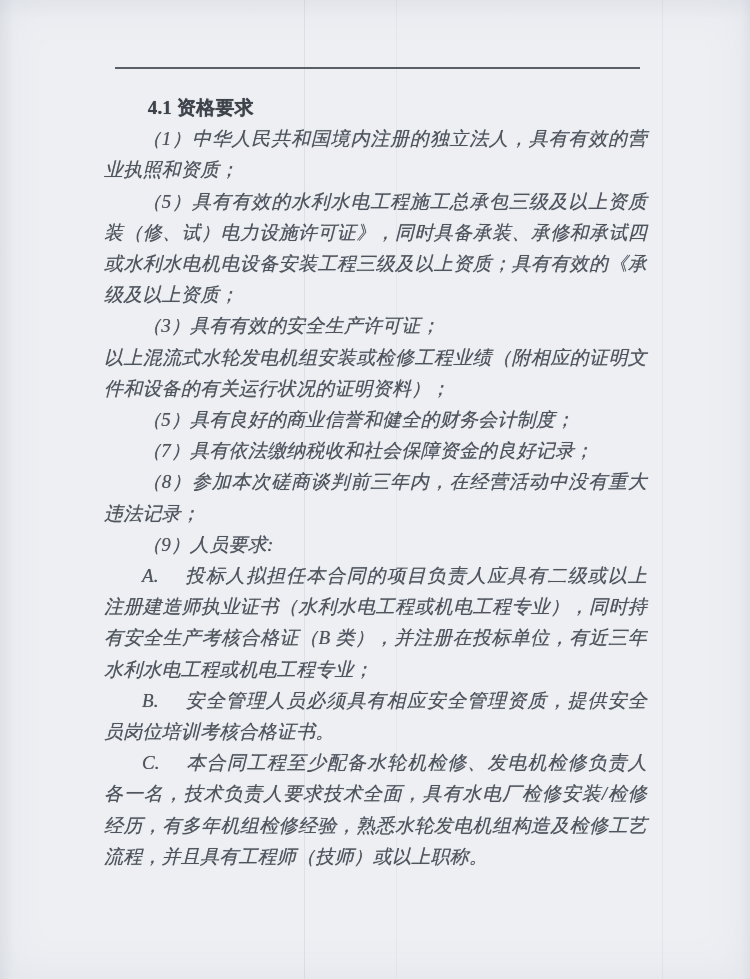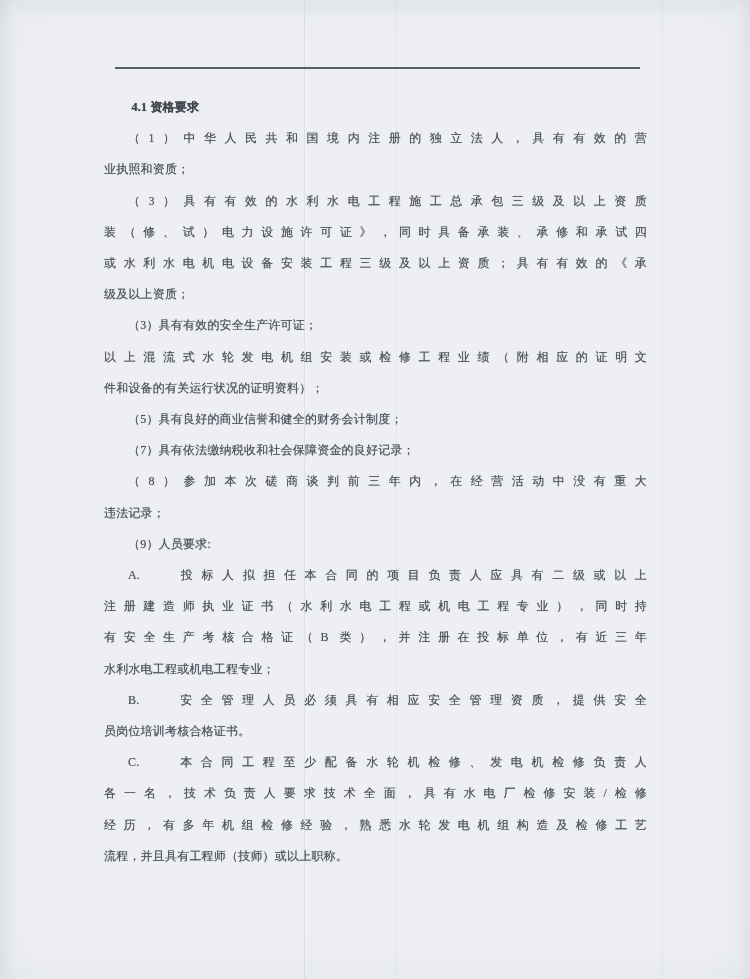--- a/index.html
+++ b/index.html
@@ -43,35 +43,36 @@
     width: 525px;
     height: 2px;
     background: #5a5f66;
   }
 
   .doc-body {
     position: absolute;
     left: 104px;
     top: 92px;
     width: 543px;
-    font-size: 12px;
+    font-size: 19px;
     line-height: 31.2px;
     color: #4f545d;
     letter-spacing: 0.2px;
     text-shadow: 0 0 0.7px rgba(88,94,106,0.75);
   }
   .doc-heading {
     font-weight: bold;
     color: #3e424a;
     text-indent: 2.3em;
     text-shadow: 0 0 0.8px rgba(62,66,74,0.9);
   }
   .doc-line {
     text-align: left;
     white-space: normal;
+    font-style: italic;
   }
   .doc-line.indent { text-indent: 2em; }
   .doc-line.justify {
     text-align: justify;
     text-align-last: justify;
   }
 </style>
 </head>
 <body>
 
@@ -81,21 +82,21 @@
   <div class="fold-line f3"></div>
 
   <div class="top-rule"></div>
 
   <div class="doc-body">
     <div class="doc-heading">4.1 资格要求</div>
     <div>
 
     <div class="doc-line indent justify">（1）中华人民共和国境内注册的独立法人，具有有效的营</div>
         <div class="doc-line">业执照和资质；</div>
-        <div class="doc-line indent justify">（3）具有有效的水利水电工程施工总承包三级及以上资质</div>
+        <div class="doc-line indent justify">（5）具有有效的水利水电工程施工总承包三级及以上资质</div>
         <div class="doc-line justify">装（修、试）电力设施许可证》，同时具备承装、承修和承试四</div>
         <div class="doc-line justify">或水利水电机电设备安装工程三级及以上资质；具有有效的《承</div>
         <div class="doc-line">级及以上资质；</div>
         <div class="doc-line indent">（3）具有有效的安全生产许可证；</div>
         <div class="doc-line justify">以上混流式水轮发电机组安装或检修工程业绩（附相应的证明文</div>
         <div class="doc-line">件和设备的有关运行状况的证明资料）；</div>
         <div class="doc-line indent">（5）具有良好的商业信誉和健全的财务会计制度；</div>
         <div class="doc-line indent">（7）具有依法缴纳税收和社会保障资金的良好记录；</div>
         <div class="doc-line indent justify">（8）参加本次磋商谈判前三年内，在经营活动中没有重大</div>
         <div class="doc-line">违法记录；</div>

